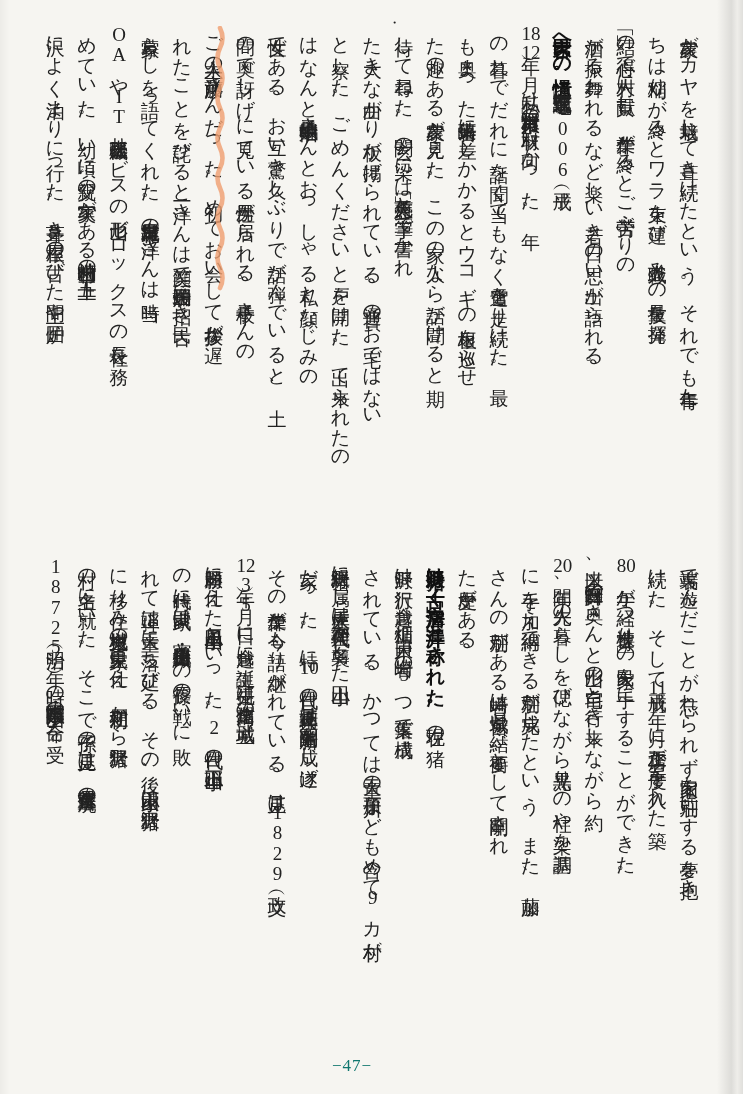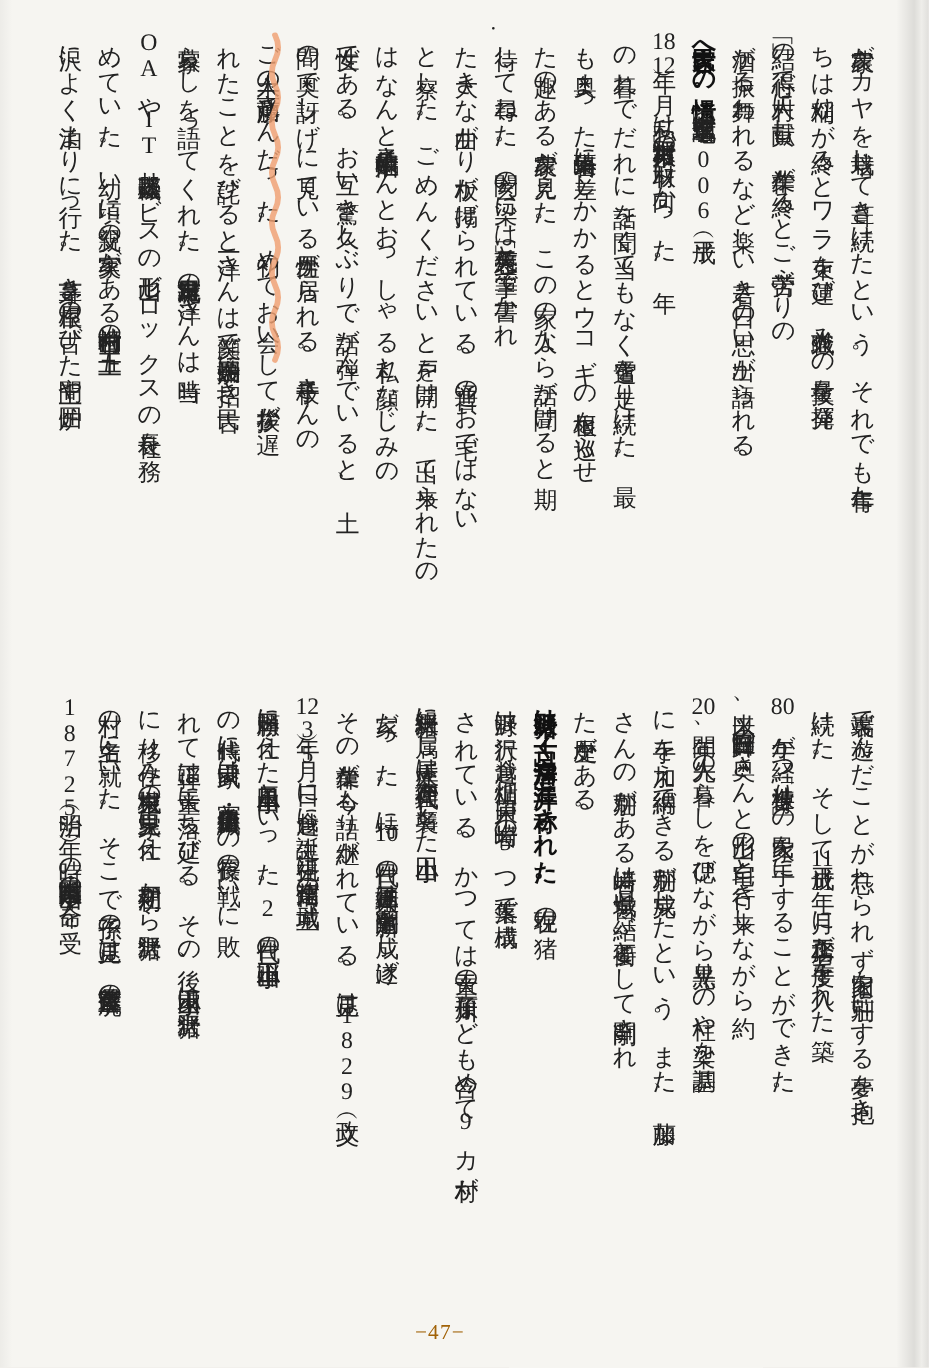--- a/index.html
+++ b/index.html
@@ -59,21 +59,21 @@
   
   .stray-dot{
     position:absolute;left:388px;top:16px;
     font-size:13px;color:#1e1e1e;line-height:13px;
   }
   .footer{
     position:absolute;left:0;top:1056px;width:704px;
     text-align:center;
     font-size:17px;
     letter-spacing:1px;
-    color:#a16207;
+    color:#0f766e;
   }
 </style>
 </head>
 <body>
 
 <div class="page">
 
   <div class="vblock top">
     <div class="col">農家がカヤを栽培して葺き続けたという。それでも青年た</div>
     <div class="col">ちは稲刈りが終るとワラ束を運び、職人並みの技量を発揮。</div>

